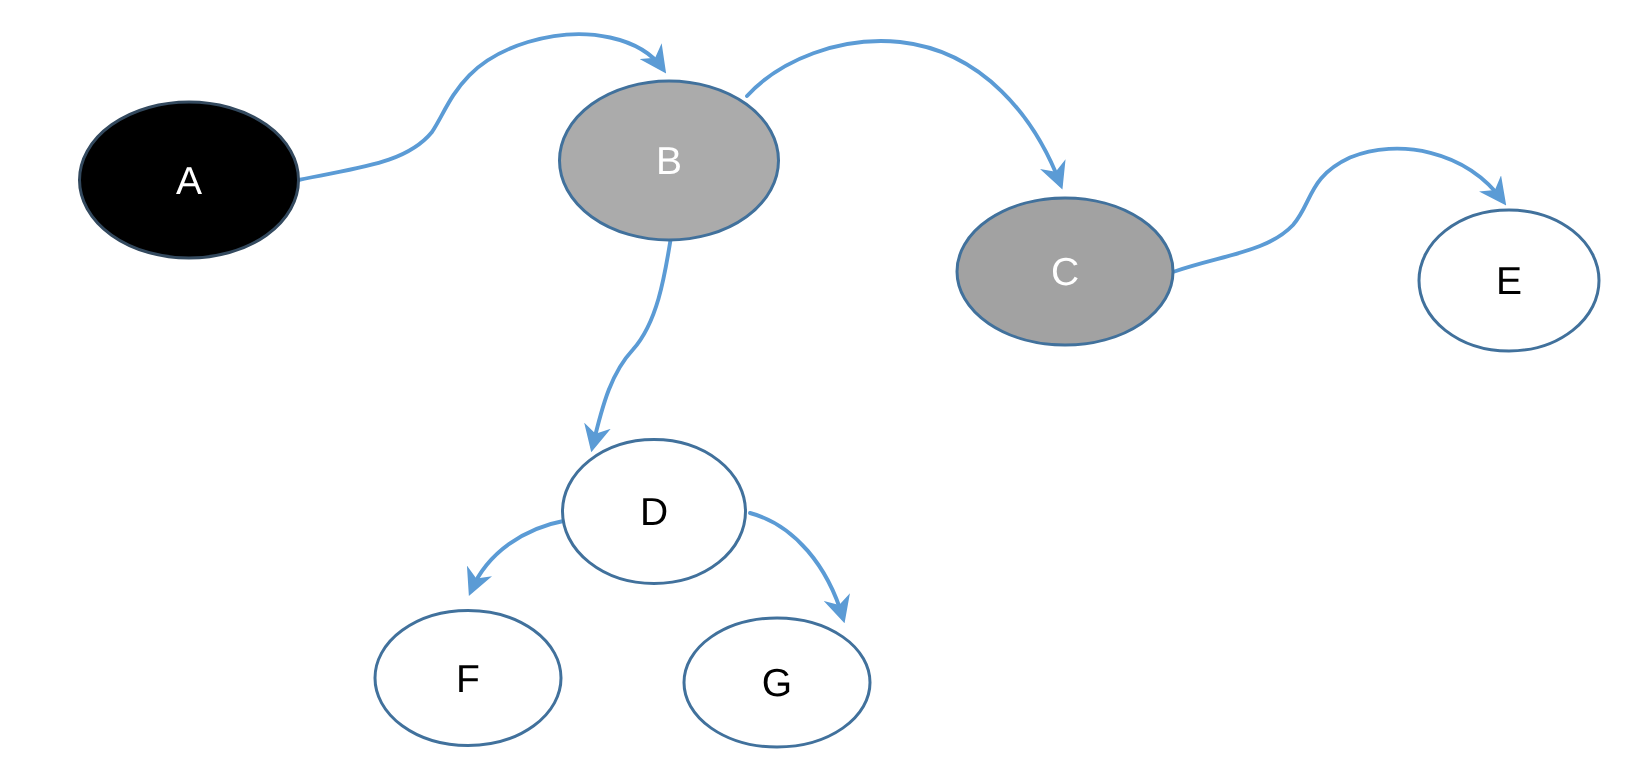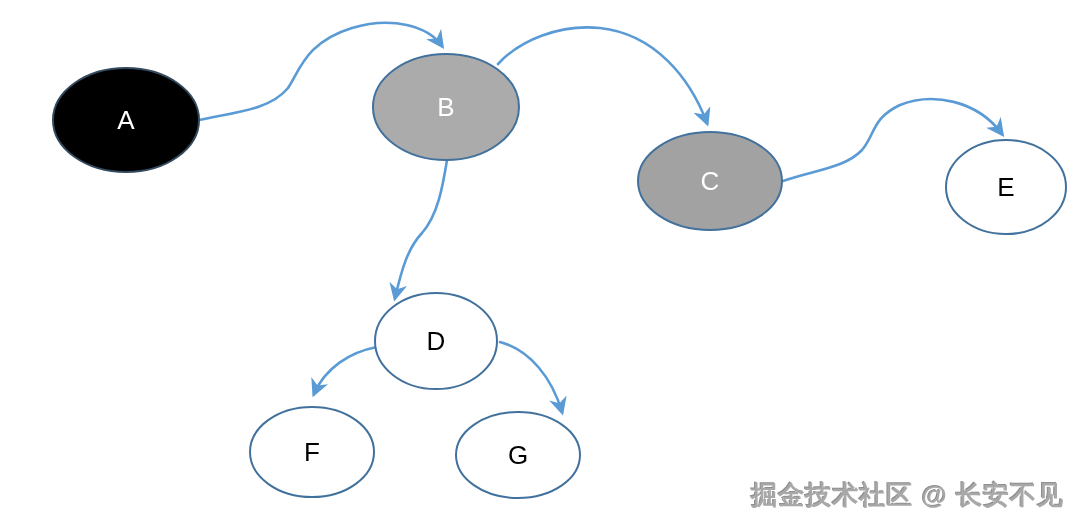--- a/index.html
+++ b/index.html
@@ -76,14 +76,13 @@
       </g>
       <g>
         <ellipse cx="312" cy="452" rx="62" ry="45" fill="#FFFFFF" stroke="#41719C" stroke-width="2"></ellipse>
         <text x="312" y="452" text-anchor="middle" dominant-baseline="central" fill="#000000" font-size="26" class="node-label">F</text>
       </g>
       <g>
         <ellipse cx="518" cy="455" rx="62" ry="43" fill="#FFFFFF" stroke="#41719C" stroke-width="2"></ellipse>
         <text x="518" y="455" text-anchor="middle" dominant-baseline="central" fill="#000000" font-size="26" class="node-label">G</text>
       </g>
     </svg>
-  <div class="watermark">掘金技术社区 @ 长安不见</div>
 </div>
 
 </body></html>

